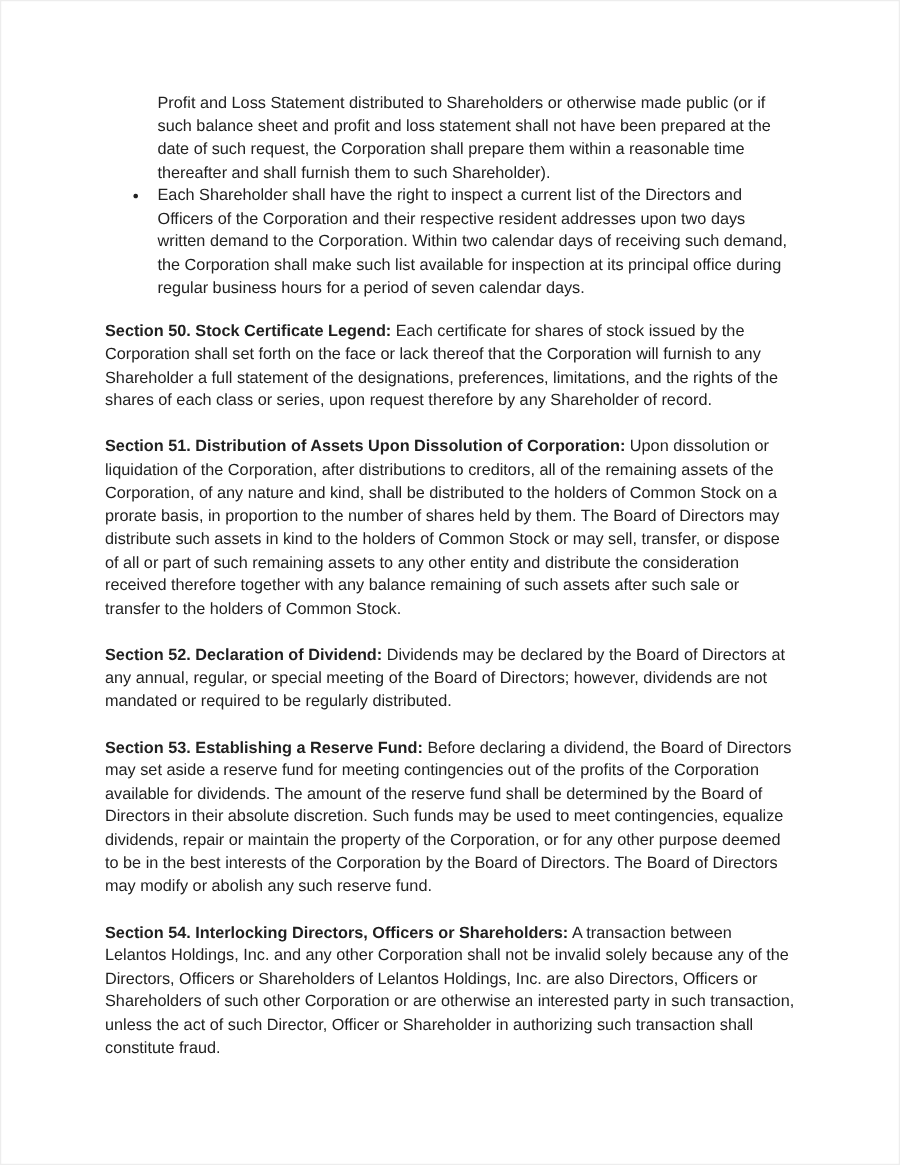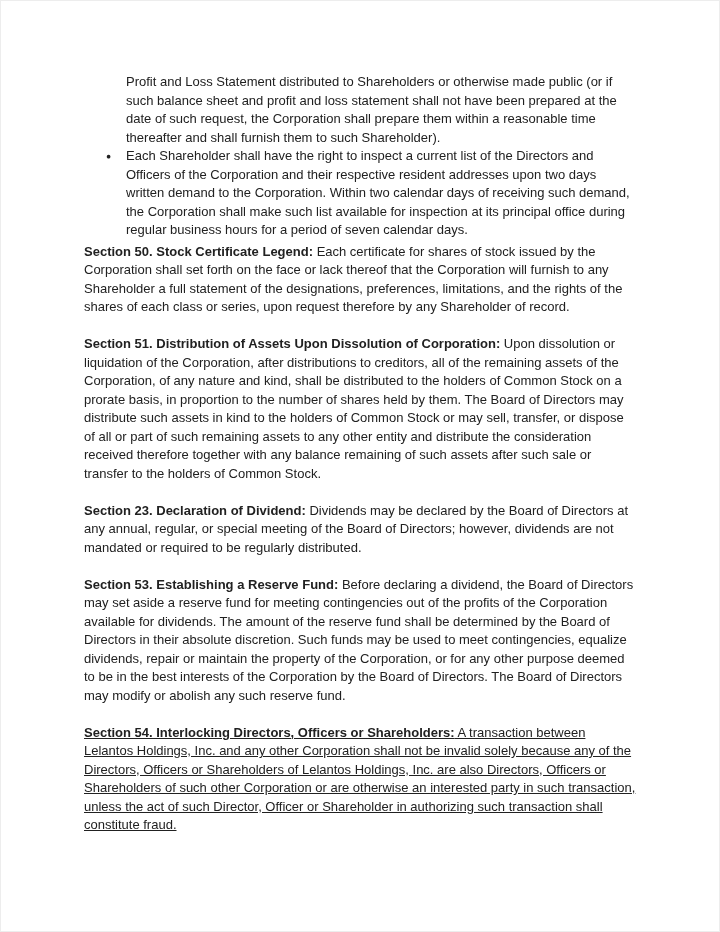--- a/index.html
+++ b/index.html
@@ -15,39 +15,38 @@
     background: #ffffff;
     border: 1px solid #ededed;
     padding: 72px 82px 0 83px;
     font-family: "Liberation Sans", sans-serif;
     font-size: 13px;
     line-height: 18.5px;
     color: #212121;
     overflow: hidden;
   }
   .bullet-block {
-    margin: 0 0 3px 20px;
+    margin: 0 0 16px 20px;
   }
   .bullet-item {
     position: relative;
     padding-left: 22px;
   }
   .bullet-item .marker {
     position: absolute;
     left: 2px;
     top: 0;
     font-size: 8.5px;
     line-height: 18.5px;
   }
   .section {
     margin: 0 0 18.5px 0;
   }
   .section:last-child {
     margin-bottom: 0;
-    text-decoration: underline;
   }
   .section .heading {
     font-weight: bold;
     text-align: center;
   }
   p { margin: 0; }
 </style>
 </head>
 <body>
 
@@ -60,19 +59,19 @@
     <div class="bullet-item">
       <span class="marker">●</span>
       <p>Each Shareholder shall have the right to inspect a current list of the Directors and Officers of the Corporation and their respective resident addresses upon two days written demand to the Corporation. Within two calendar days of receiving such demand, the Corporation shall make such list available for inspection at its principal office during regular business hours for a period of seven calendar days.</p>
     </div>
   </div>
 
   <p class="section"><span class="heading">Section 50. Stock Certificate Legend:</span><span class="body"> Each certificate for shares of stock issued by the Corporation shall set forth on the face or lack thereof that the Corporation will furnish to any Shareholder a full statement of the designations, preferences, limitations, and the rights of the shares of each class or series, upon request therefore by any Shareholder of record.</span></p>
 
   <p class="section"><span class="heading">Section 51. Distribution of Assets Upon Dissolution of Corporation:</span><span class="body"> Upon dissolution or liquidation of the Corporation, after distributions to creditors, all of the remaining assets of the Corporation, of any nature and kind, shall be distributed to the holders of Common Stock on a prorate basis, in proportion to the number of shares held by them. The Board of Directors may distribute such assets in kind to the holders of Common Stock or may sell, transfer, or dispose of all or part of such remaining assets to any other entity and distribute the consideration received therefore together with any balance remaining of such assets after such sale or transfer to the holders of Common Stock.</span></p>
 
-  <p class="section"><span class="heading">Section 23. Declaration of Dividend:</span><span class="body"> Dividends may be declared by the Board of Directors at any annual, regular, or special meeting of the Board of Directors; however, dividends are not mandated or required to be regularly distributed.</span></p>
+  <p class="section"><span class="heading">Section 52. Declaration of Dividend:</span><span class="body"> Dividends may be declared by the Board of Directors at any annual, regular, or special meeting of the Board of Directors; however, dividends are not mandated or required to be regularly distributed.</span></p>
 
   <p class="section"><span class="heading">Section 53. Establishing a Reserve Fund:</span><span class="body"> Before declaring a dividend, the Board of Directors may set aside a reserve fund for meeting contingencies out of the profits of the Corporation available for dividends. The amount of the reserve fund shall be determined by the Board of Directors in their absolute discretion. Such funds may be used to meet contingencies, equalize dividends, repair or maintain the property of the Corporation, or for any other purpose deemed to be in the best interests of the Corporation by the Board of Directors. The Board of Directors may modify or abolish any such reserve fund.</span></p>
 
   <p class="section"><span class="heading">Section 54. Interlocking Directors, Officers or Shareholders:</span><span class="body"> A transaction between Lelantos Holdings, Inc. and any other Corporation shall not be invalid solely because any of the Directors, Officers or Shareholders of Lelantos Holdings, Inc. are also Directors, Officers or Shareholders of such other Corporation or are otherwise an interested party in such transaction, unless the act of such Director, Officer or Shareholder in authorizing such transaction shall constitute fraud.</span></p>
 
 </div>
 
 </body></html>

